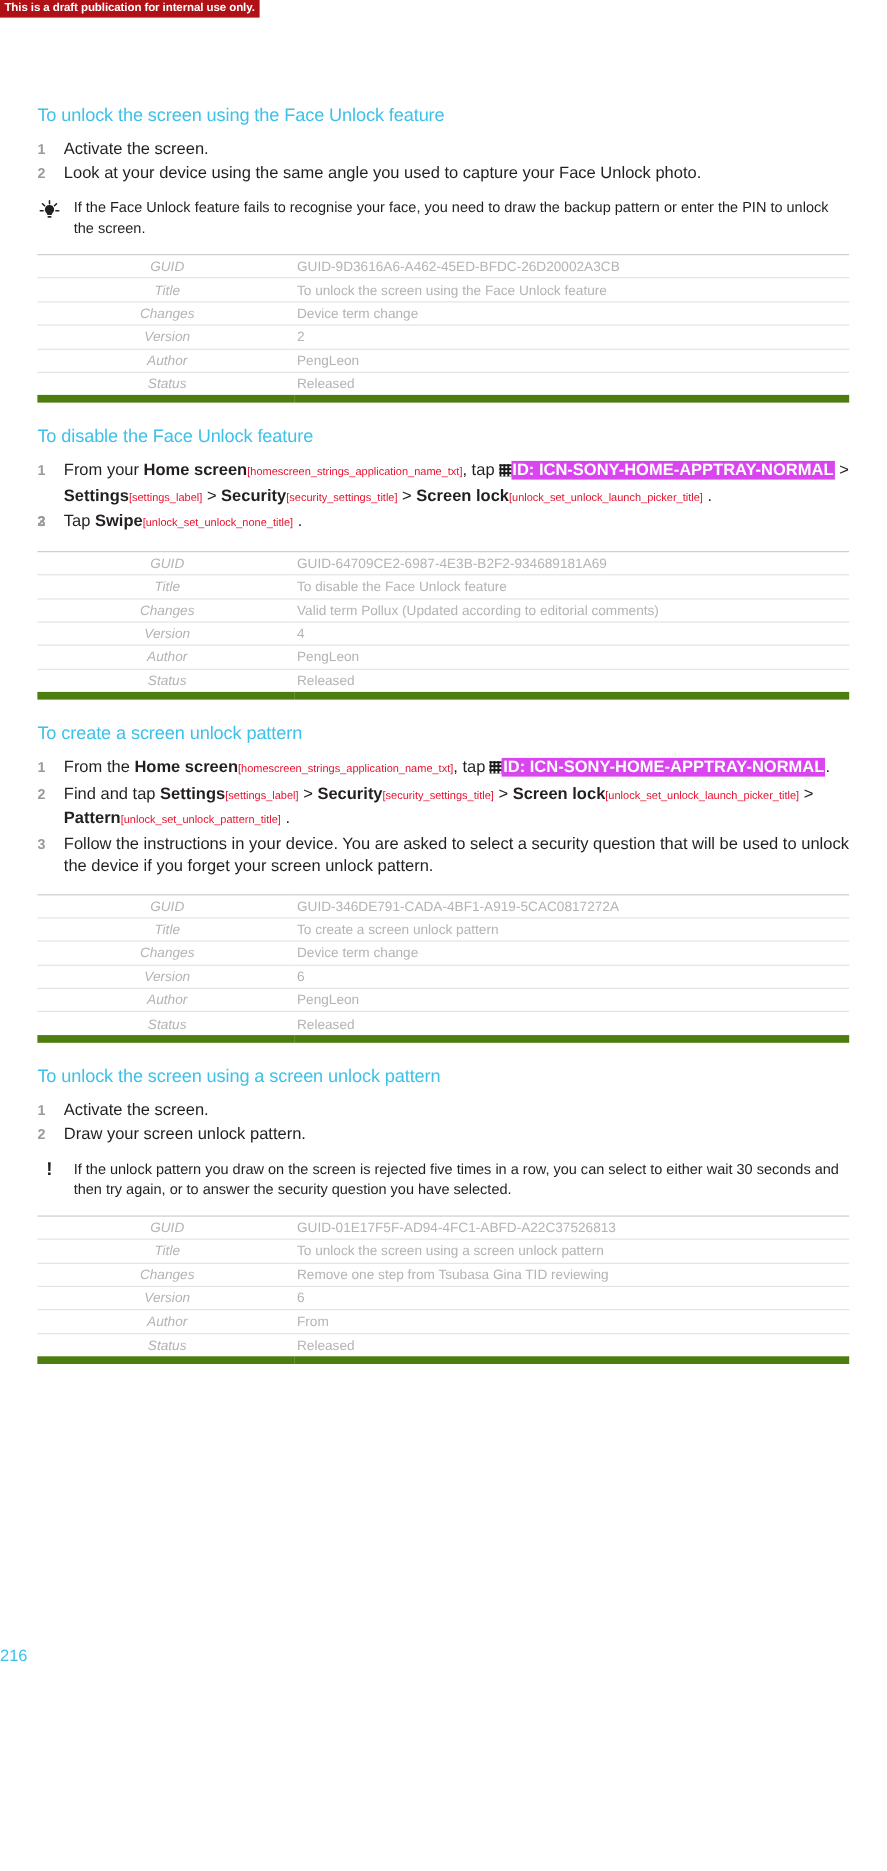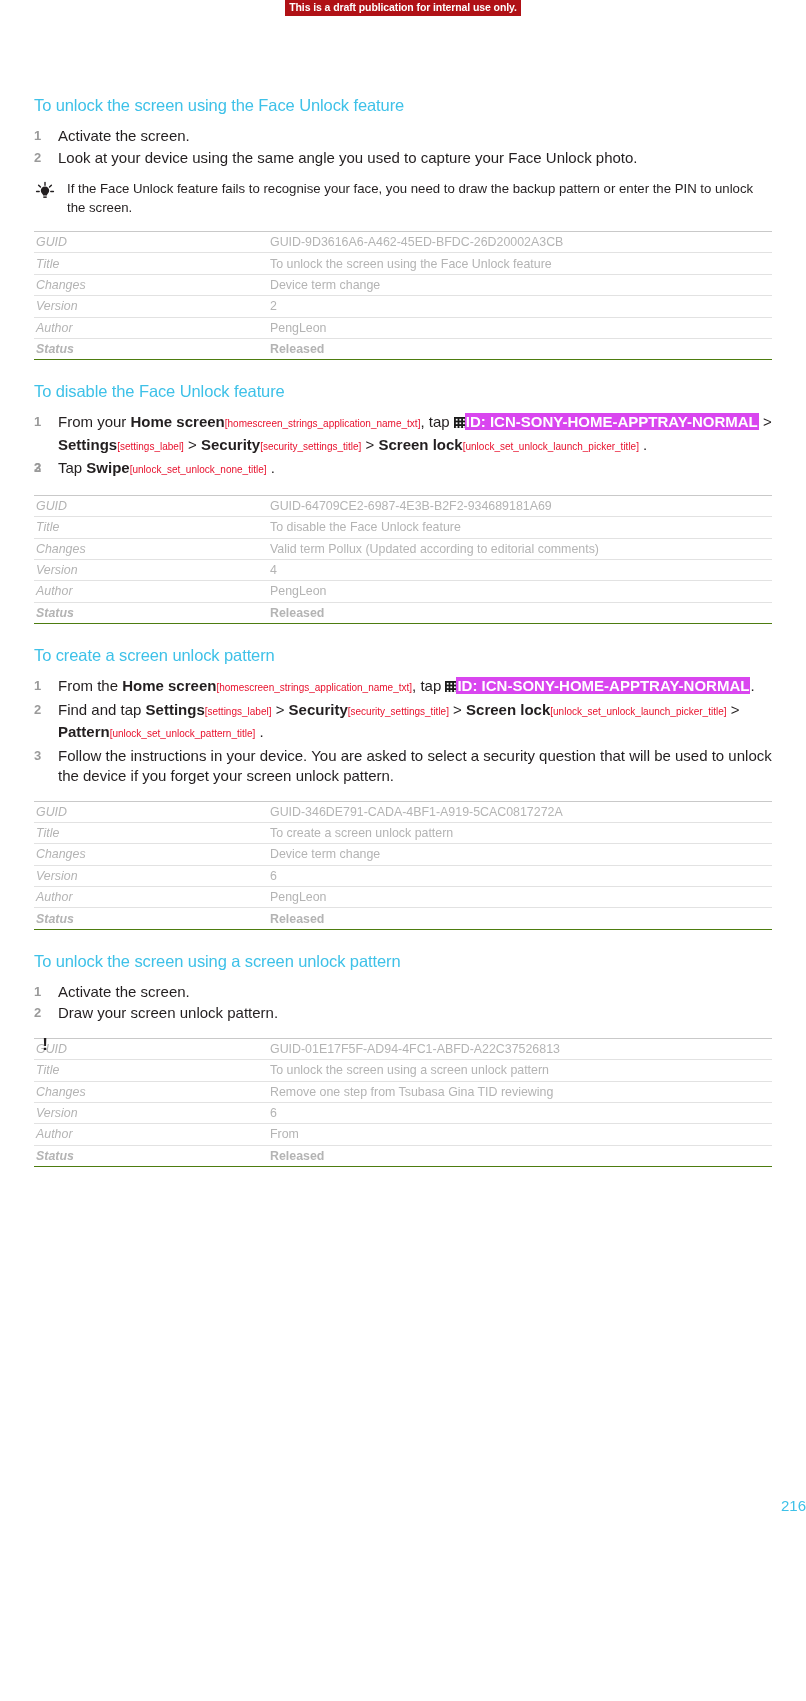--- a/index.html
+++ b/index.html
@@ -15,21 +15,20 @@
     color: #231f20;
     overflow: hidden;
   }
 
   
   .draft-banner {
     position: absolute;
     top: 0;
     left: 0;
     width: 806px;
-    text-align: center;
     line-height: 0;
   }
   .draft-banner span {
     display: inline-block;
     background: #b01116;
     color: #ffffff;
     font-size: 10.5px;
     font-weight: bold;
     line-height: 13px;
     padding: 1px 4px 2px 4px;
@@ -144,32 +143,33 @@
     border-bottom: 1px solid #e2e2e2;
     color: #b4b4b4;
     font-size: 12.4px;
     line-height: 14px;
     padding: 3.2px 0 3.2px 2px;
     vertical-align: top;
   }
   table.meta td.k {
     width: 232px;
     font-style: italic;
+    text-align: center;
   }
   table.meta tr:first-child td { border-top: 1px solid #c9c9c9; }
-  table.meta tr:last-child td { border-bottom: 1px solid #4d7c0f; font-weight: bold; }
+  table.meta tr:last-child td { border-bottom: 7px solid #4d7c0f; }
   .spacer-md { height: 22px; }
 
   
   .page-number {
     position: absolute;
     left: 0;
     top: 1497px;
     width: 806px;
-    text-align: right;
+    text-align: left;
     color: #3ec1e8;
     font-size: 15px;
   }
   .footer-note {
     position: absolute;
     left: 0;
     top: 1760px;
     width: 806px;
     text-align: center;
     color: #9a9a9a;
@@ -358,20 +358,21 @@
       <li>
         <span class="num">2</span>
         <span>Draw your screen unlock pattern.</span>
       </li>
     </ol>
 
     <div class="note">
       <span class="note-icon">
         <span class="bang">!</span>
       </span>
+      <span>If the unlock pattern you draw on the screen is rejected five times in a row, you can select to either wait 30 seconds and then try again, or to answer the security question you have selected.</span>
     </div>
 
     <table class="meta">
       <tbody>
         <tr>
           <td class="k">GUID</td>
           <td class="v">GUID-01E17F5F-AD94-4FC1-ABFD-A22C37526813</td>
         </tr>
         <tr>
           <td class="k">Title</td>

